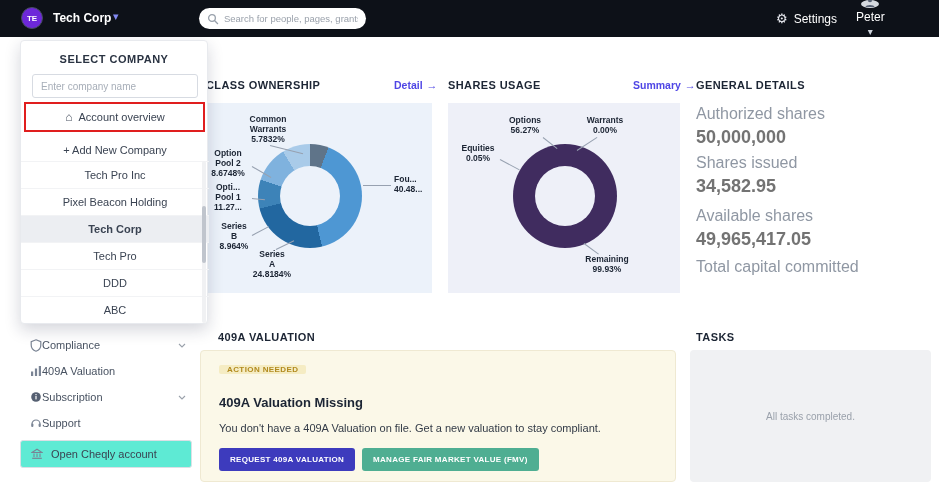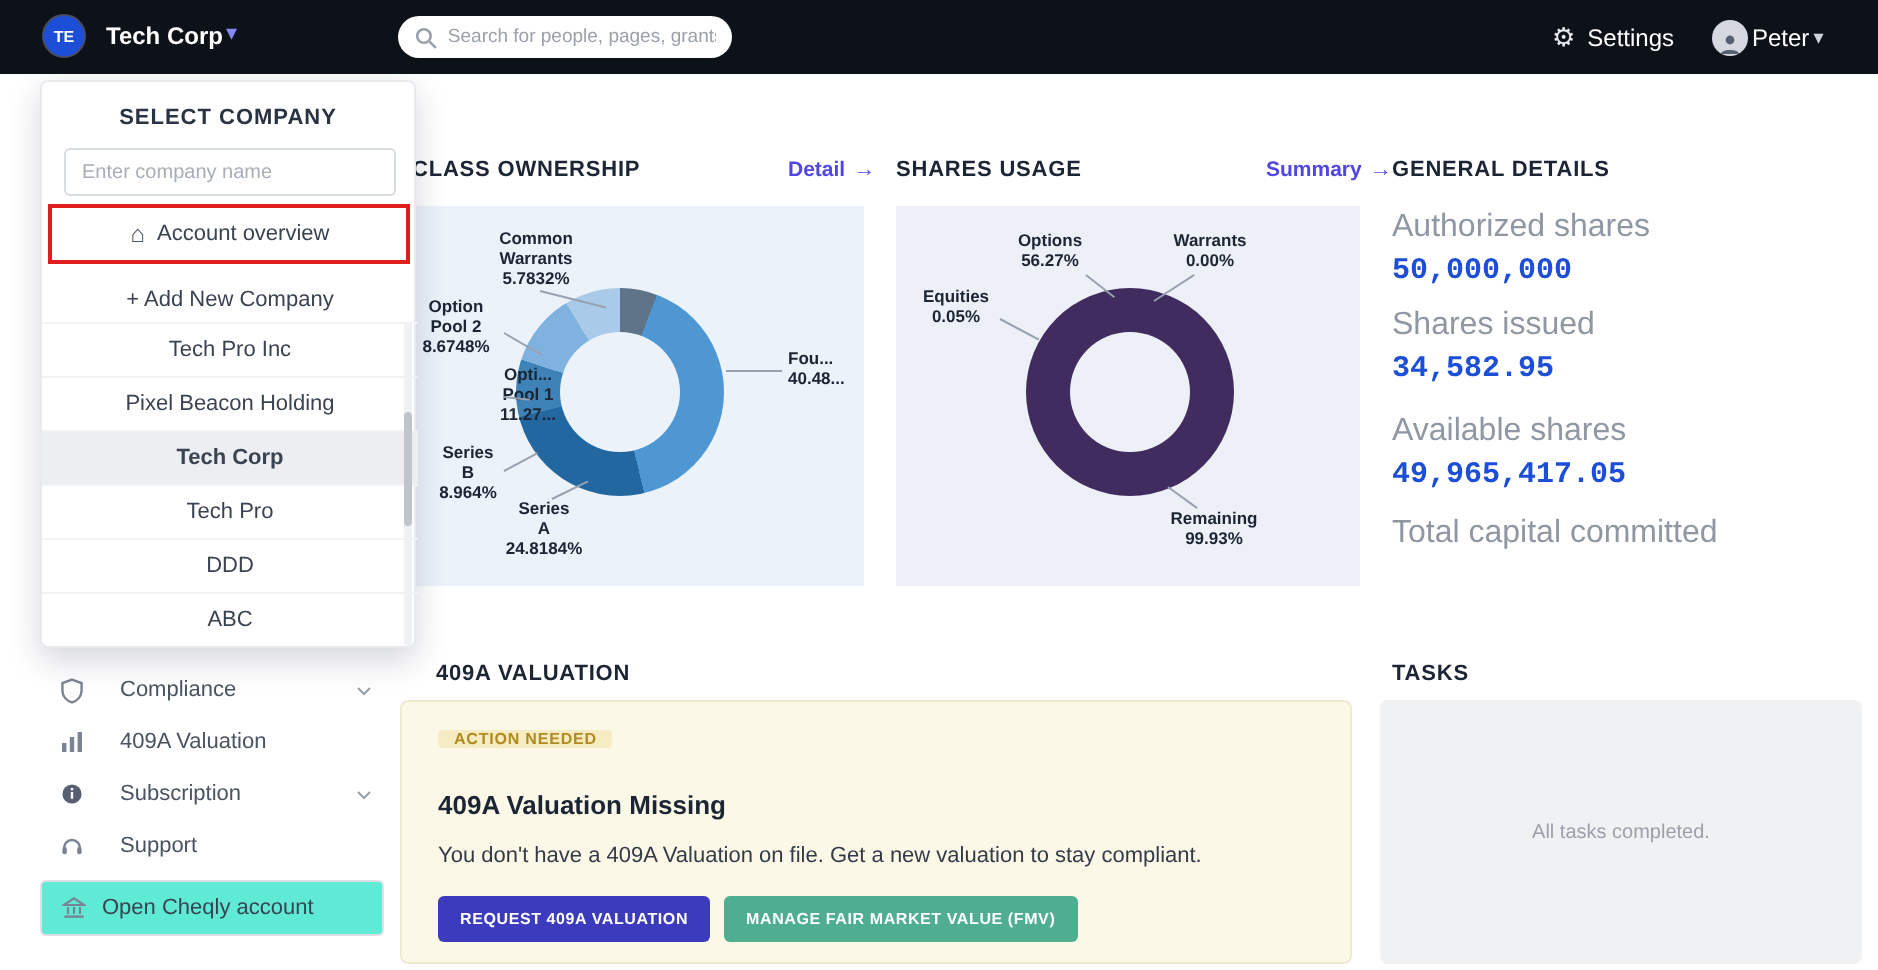--- a/index.html
+++ b/index.html
@@ -2,34 +2,34 @@
 <html><head>
 <meta charset="utf-8">
 <style>
   * { margin:0; padding:0; box-sizing:border-box; }
   body { font-family:"Liberation Sans", sans-serif; background:#fff; }
   .screen { position:relative; width:939px; height:485px; background:#ffffff; overflow:hidden; }
 
   
   .topbar { position:absolute; left:0; top:0; width:939px; height:37px; background:#0d1118; z-index:40; }
   .te-avatar { position:absolute; left:21px; top:7px; width:22px; height:22px; border-radius:50%;
-    background:#1d4ed8; border:1px solid #454d5e; color:#fff; font-size:8px; font-weight:bold;
+    background:#6d28d9; border:1px solid #454d5e; color:#fff; font-size:8px; font-weight:bold;
     display:flex; align-items:center; justify-content:center; cursor:pointer; }
   .tb-company { position:absolute; left:53px; top:11px; color:#fff; font-size:12px; font-weight:bold; cursor:pointer; }
   .tb-chev { position:absolute; left:113px; top:10px; color:#8289f2; font-size:11px; cursor:pointer; }
   .search-pill { position:absolute; left:199px; top:8px; width:167px; height:21px; background:#fff;
     border-radius:11px; display:flex; align-items:center; padding:0 8px; gap:5px; }
   .search-pill input { border:none; outline:none; background:transparent; font-size:9.5px; color:#333;
     width:135px; font-family:inherit; }
   .search-pill input::placeholder { color:#9aa1ab; }
   .tb-settings { position:absolute; left:776px; top:0; height:37px; display:flex; align-items:center;
     gap:6px; color:#fff; font-size:12px; cursor:pointer; }
   .gear { font-size:13px; color:#e8eaf0; }
   .tb-user { position:absolute; left:856px; top:0; height:37px; display:flex; align-items:center;
-    gap:2px; color:#fff; font-size:12px; cursor:pointer; }
+    gap:2px; color:#fff; font-size:12px; cursor:pointer;flex-direction:column; }
   .user-avatar { width:18px; height:18px; border-radius:50%; background:#d5d9df; display:flex;
     align-items:flex-end; justify-content:center; overflow:hidden; }
   .tb-chev2 { color:#cfd4dc; font-size:10px; }
 
   
   .dd-panel { position:absolute; left:20px; top:40px; width:188px; height:284px; background:#fff;
     border:1px solid #e8eaee; border-radius:4px; box-shadow:0 6px 16px rgba(20,30,60,0.18); z-index:30; }
   .dd-title { position:absolute; left:0; top:12px; width:100%; text-align:center; font-size:11px;
     font-weight:bold; letter-spacing:0.5px; color:#2a3342; }
   .dd-input { position:absolute; left:11px; top:33px; width:166px; height:24px; border:1px solid #d7dbe2;
@@ -43,21 +43,21 @@
   .dd-add { position:absolute; left:5px; top:97px; width:178px; height:24px; display:flex; align-items:center;
     justify-content:center; font-size:11px; color:#3a4352; cursor:pointer; }
   .dd-company { position:absolute; left:0; width:188px; height:27px; display:flex; align-items:center;
     justify-content:center; font-size:11px; color:#3a4352; border-top:1px solid #f2f3f5; cursor:pointer; }
   .dd-company.sel { background:#eceef2; font-weight:bold; }
   .dd-track { position:absolute; left:181px; top:120px; width:4px; height:162px; background:#f0f1f3; border-radius:2px; }
   .dd-thumb { position:absolute; left:181px; top:165px; width:4px; height:57px; background:#c0c5cd; border-radius:2px; cursor:pointer; }
 
   
   .sb-row { position:absolute; left:20px; width:172px; height:26px; display:flex; align-items:center;
-    gap:18px; padding-left:10px; font-size:11px; color:#495362; cursor:pointer; }
+    gap:0; padding-left:10px; font-size:11px; color:#495362; cursor:pointer; }
   .sb-row .lbl { flex:1; }
   .sb-open { position:absolute; left:20px; top:440px; width:172px; height:28px; border:1px solid #dcdfe5;
     border-radius:3px; display:flex; align-items:center; gap:8px; padding-left:10px; font-size:11px;
     color:#3a4352; cursor:pointer; background:#5eead4; }
 
   
   .sec-title { position:absolute; font-size:11px; font-weight:bold; letter-spacing:0.4px; color:#1c2534; }
   .card-link { position:absolute; font-size:10.5px; font-weight:bold; color:#4f46e5; cursor:pointer; }
   .card-link .arr { margin-left:4px; font-size:11px; }
 
@@ -67,21 +67,21 @@
   .area-lav { background:#eef0f8; }
   .donut { position:absolute; width:104px; height:104px; border-radius:50%; }
   .hole { position:absolute; left:22px; top:22px; width:60px; height:60px; border-radius:50%; }
   .chart-label { position:absolute; font-size:8.5px; font-weight:bold; color:#1c2534; line-height:1.18;
     white-space:pre-line; text-align:center; }
   .leader { position:absolute; height:1px; background:#97a1b0; transform-origin:left center; }
 
   
   .gd-field { position:absolute; left:696px; width:235px; }
   .gd-label { font-size:16px; color:#8f97a3; margin-bottom:4px; }
-  .gd-value { font-size:15px; font-weight:bold; color:#1d4ed8;font-family:Liberation Mono, monospace; }
+  .gd-value { font-size:18px; font-weight:bold; color:#737373; }
 
   
   .val-card { position:absolute; left:200px; top:350px; width:476px; height:132px; background:#fbf8e8;
     border:1px solid #efe9d2; border-radius:4px; }
   .badge { position:absolute; left:18px; top:14px; background:#f5ecc3; color:#b28b1f; font-size:8px;
     font-weight:bold; letter-spacing:0.4px; padding:0 8px; border-radius:2px; }
   .val-heading { position:absolute; left:18px; top:44px; font-size:13px; font-weight:bold; color:#1c2534; }
   .val-body { position:absolute; left:18px; top:71px; font-size:11px; color:#333b47; }
   .val-buttons { position:absolute; left:18px; top:97px; display:flex; gap:7px; }
   .btn { border:none; color:#fff; font-size:8px; font-weight:bold; letter-spacing:0.3px; padding:7px 11px;
@@ -180,21 +180,21 @@
   <div class="chart-area area-blue" style="left:200px; top:103px;">
     <div class="donut" style="left: 58px; top: 41px; background: conic-gradient(rgb(95, 116, 137) 0deg, rgb(95, 116, 137) 20.8195deg, rgb(78, 151, 211) 20.8195deg, rgb(78, 151, 211) 166.548deg, rgb(34, 103, 160) 166.548deg, rgb(34, 103, 160) 255.894deg, rgb(61, 131, 184) 255.894deg, rgb(61, 131, 184) 288.164deg, rgb(127, 178, 222) 288.164deg, rgb(127, 178, 222) 328.736deg, rgb(169, 203, 233) 328.736deg, rgb(169, 203, 233) 359.965deg);">
       <div class="hole" style="background:#ecf2fa"></div>
     </div>
     <div class="chart-label" style="left:36px; top:11px; width:64px;">Common
 Warrants
 5.7832%</div>
     <div class="chart-label" style="left:2px; top:45px; width:52px;">Option
 Pool 2
 8.6748%</div>
-    <div class="chart-label" style="left:2px; top:79px; width:52px;margin-left:36px;">Opti...
+    <div class="chart-label" style="left:2px; top:79px; width:52px;">Opti...
 Pool 1
 11.27...</div>
     <div class="chart-label" style="left:10px; top:118px; width:48px;">Series
 B
 8.964%</div>
     <div class="chart-label" style="left:44px; top:146px; width:56px;">Series
 A
 24.8184%</div>
     <div class="chart-label" style="left:194px; top:71px; width:36px; text-align:left;">Fou...
 40.48...</div>

